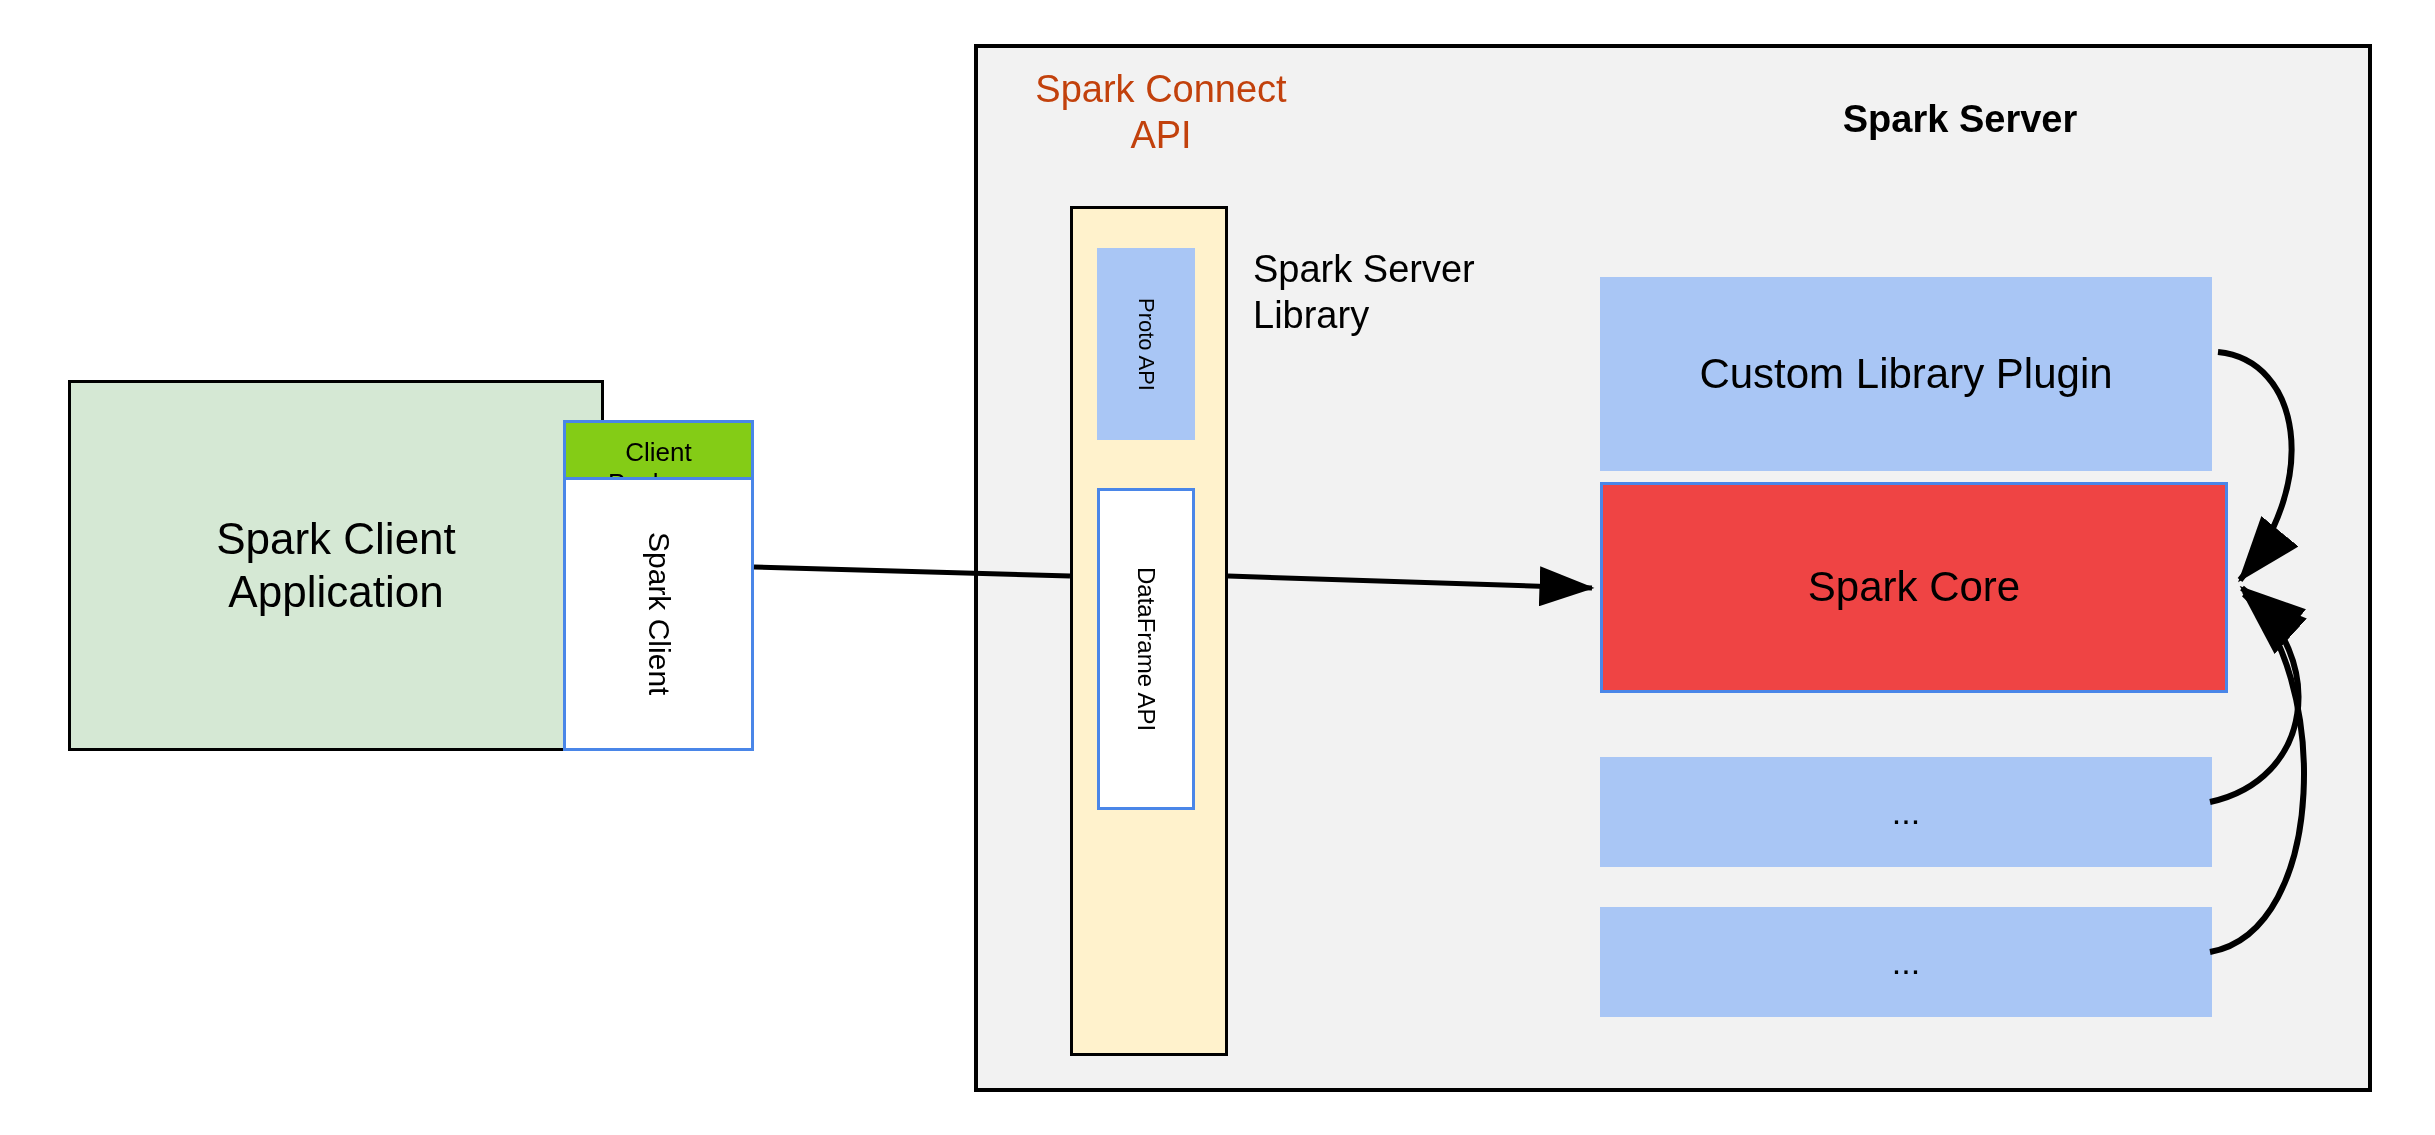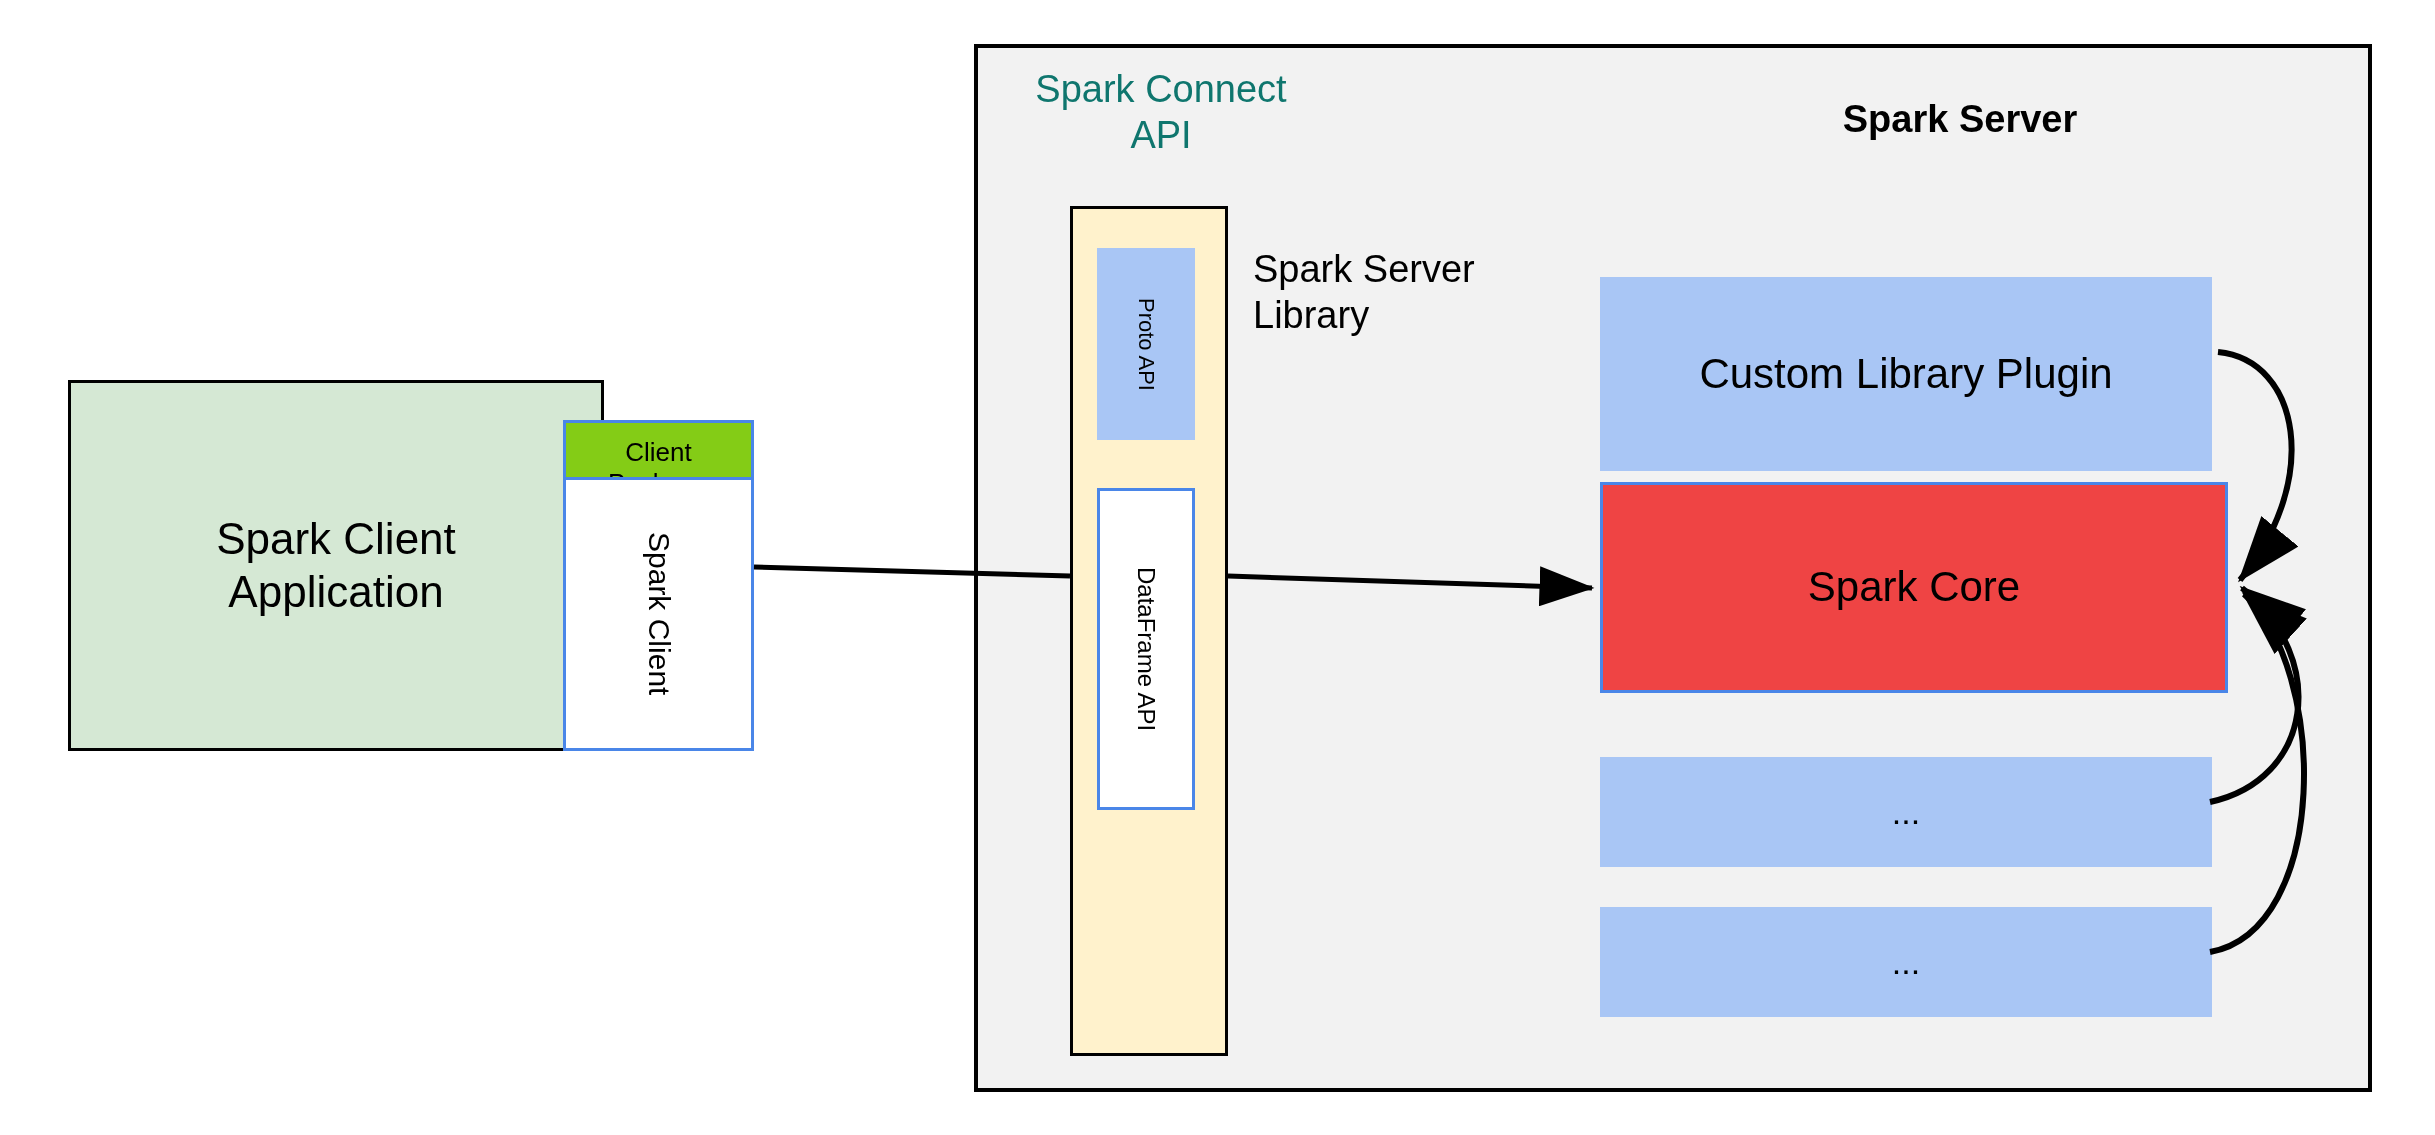--- a/index.html
+++ b/index.html
@@ -83,21 +83,21 @@
     display: block;
     z-index: 1;
   }
 
   #spark-connect-api-title {
     position: absolute;
     left: 1016px;
     top: 66px;
     width: 290px;
     font-size: 38px;
-    color: #0f766e;
+    color: #c2410c;
     text-align: center;
     line-height: 1.22;
     white-space: pre-line;
     z-index: 4;
   }
 
   #spark-server-title {
     position: absolute;
     left: 1650px;
     top: 98px;

